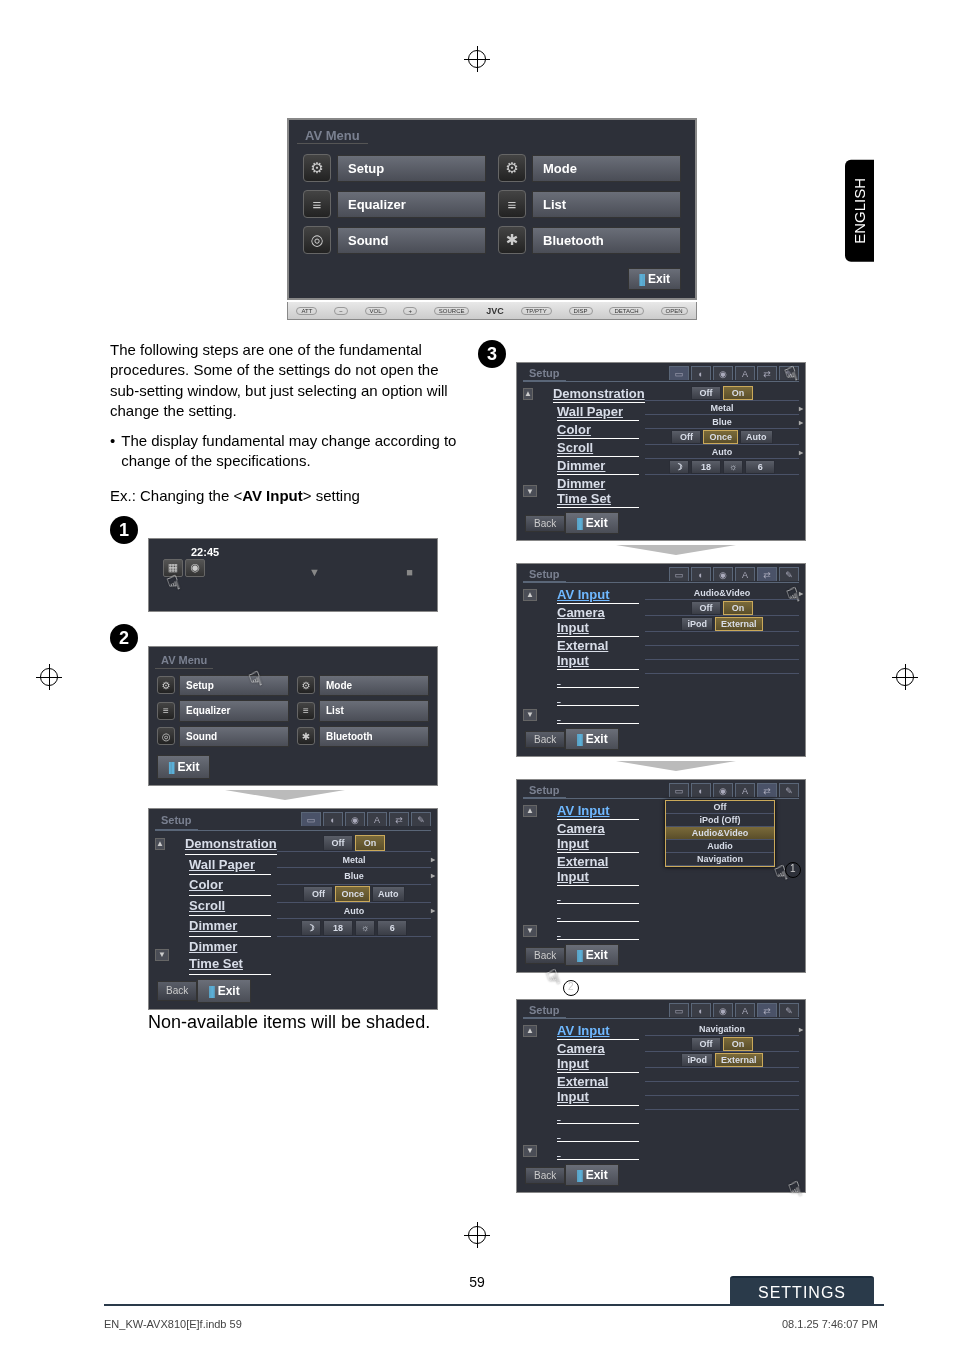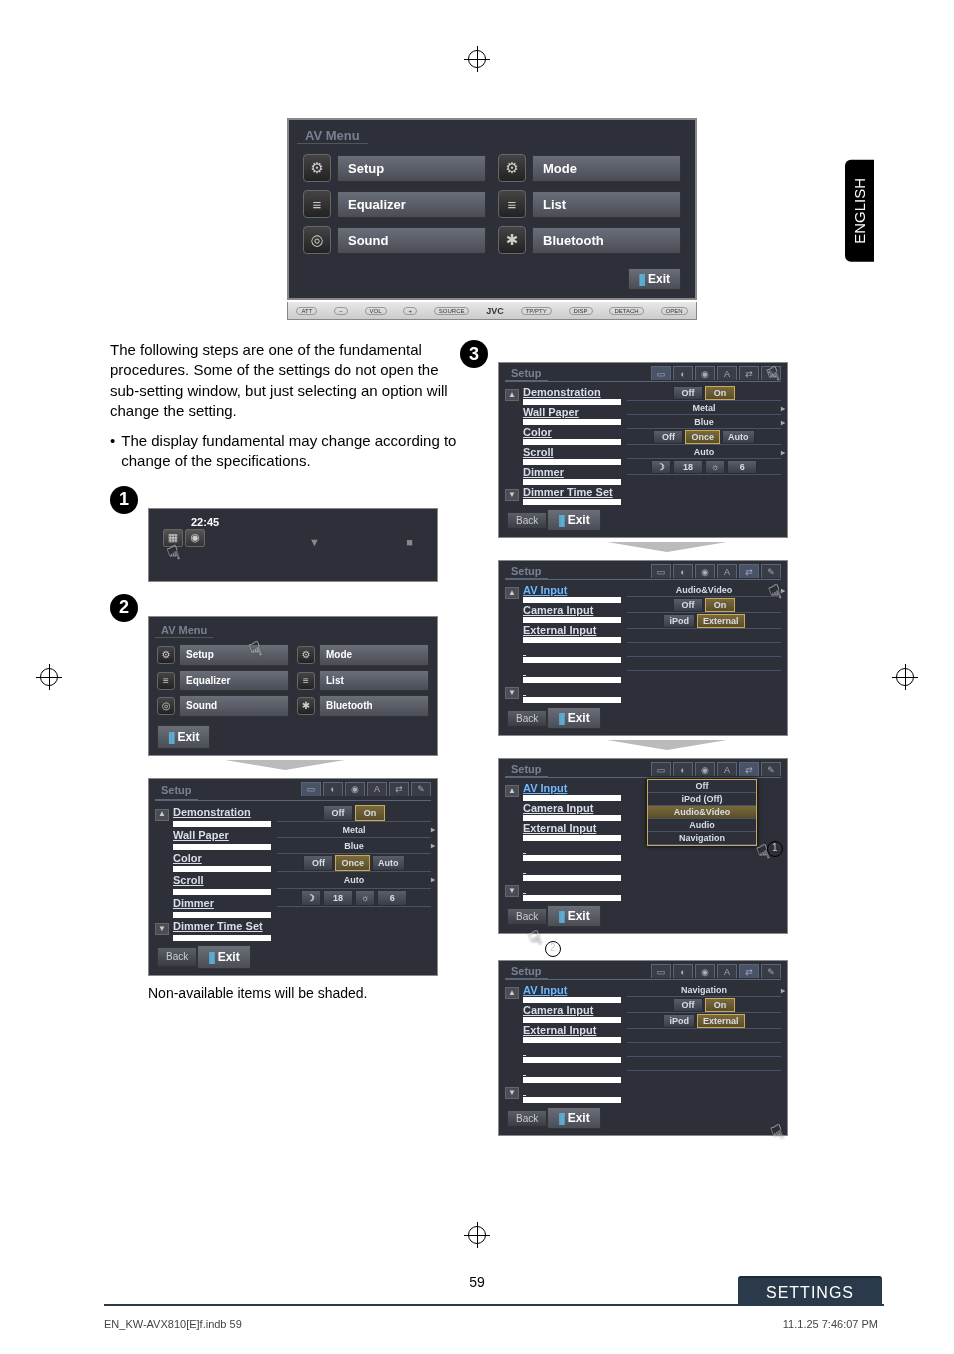--- a/index.html
+++ b/index.html
@@ -122,20 +122,21 @@
       display: flex;
       align-items: center;
       justify-content: space-around;
       color: #333;
     }
     .device-bar span { border: 1px solid #999; border-radius: 6px; padding: 0 4px; font-size: 6px; }
 
     .cols {
       display: flex;
       margin-top: 20px;
+      gap: 18px;
     }
     .col-left { width: 350px; font-size: 15px; line-height: 1.35; }
     .col-right { flex: 1; }
 
     .body-text { margin-bottom: 10px; }
     .bullet { display: flex; gap: 6px; margin-bottom: 14px; }
     .bullet::before { content: '•'; }
     .ex-line { margin-bottom: 10px; }
 
     .step-num {
@@ -262,25 +263,26 @@
       display: flex; flex-direction: column; gap: 1px;
     }
     .sp-arrow {
       width: 14px; height: 12px;
       background: #4a4d56; border: 1px solid #666;
       display: flex; align-items: center; justify-content: center;
       font-size: 8px; margin-bottom: 2px;
     }
     .sp-row { display: flex; align-items: center; gap: 4px; }
     .sp-item {
-      color: #d8dde8; font-weight: bold; font-size: 11px;
+      color: #d8dde8; font-weight: bold; font-size: 13px;
       text-decoration: underline;
       padding: 0 0 1px 0;
-      border-bottom: 6px solid #ffffff;
+      border-bottom: 1px solid #ffffff;
       flex: 1;
+      margin-left: 16px;
     }
     .sp-item.sel { color: #6fb8ff; }
     .sp-right {
       flex: 1;
       display: flex; flex-direction: column; gap: 1px;
       padding-left: 6px;
     }
     .sp-val {
       display: flex; gap: 2px;
       border-bottom: 1px solid #4a5268;
@@ -326,33 +328,33 @@
     .down-tri {
       width: 0; height: 0;
       border-left: 60px solid transparent;
       border-right: 60px solid transparent;
       border-top: 10px solid #bbb;
       margin: 4px auto 8px auto;
     }
 
     .shaded-note {
       margin-left: 38px;
-      font-size: 14px;
-      margin-top: 8px;
+      font-size: 18px;
+      margin-top: 0;
     }
 
     .ring-callout {
       position: absolute;
       border: 1px solid #000;
       border-radius: 50%;
     }
 
     .settings-pill {
       position: absolute;
-      bottom: 48px; right: 72px;
+      bottom: 48px; right: 80px;
       background: #2a3a4a;
       color: #fff;
       padding: 6px 28px 4px 28px;
       font-size: 16px;
       border-top: 2px solid #1a2a3a;
       border-radius: 3px 3px 0 0;
       letter-spacing: 1px;
     }
     .settings-line {
       position: absolute;
@@ -438,20 +440,23 @@
     <span>OPEN</span>
   </div>
 
   <div class="cols">
 
     <div class="col-left">
       <p class="body-text">The following steps are one of the fundamental procedures. Some of the settings do not open the sub-setting window, but just selecting an option will change the setting.</p>
       <div class="bullet">
           <span>The display fundamental may change according to change of the specifications.</span>
         </div>
+      <p class="ex-line">
+        <span>Ex.: Changing the &lt;</span><b>AV Input</b><span>&gt; setting</span>
+      </p>
 
       <div class="step-num">1</div>
       <div class="home-panel">
         <div class="time">22:45</div>
         <div class="home-icons">
           <div class="home-icon">▦</div>
           <div class="home-icon">◉</div>
         </div>
         <div class="dn">▼</div>
         <div class="stop">■</div>
@@ -834,13 +839,13 @@
       </div>
 
     </div>
   </div>
 </div>
 
 <div class="page-num">59</div>
 <div class="settings-line"></div>
 <div class="settings-pill">SETTINGS</div>
 <div class="footer-left">EN_KW-AVX810[E]f.indb   59</div>
-<div class="footer-right">11.1.25   7:46:07 PM</div>
+<div class="footer-right">08.1.25   7:46:07 PM</div>
 
 </body></html>

